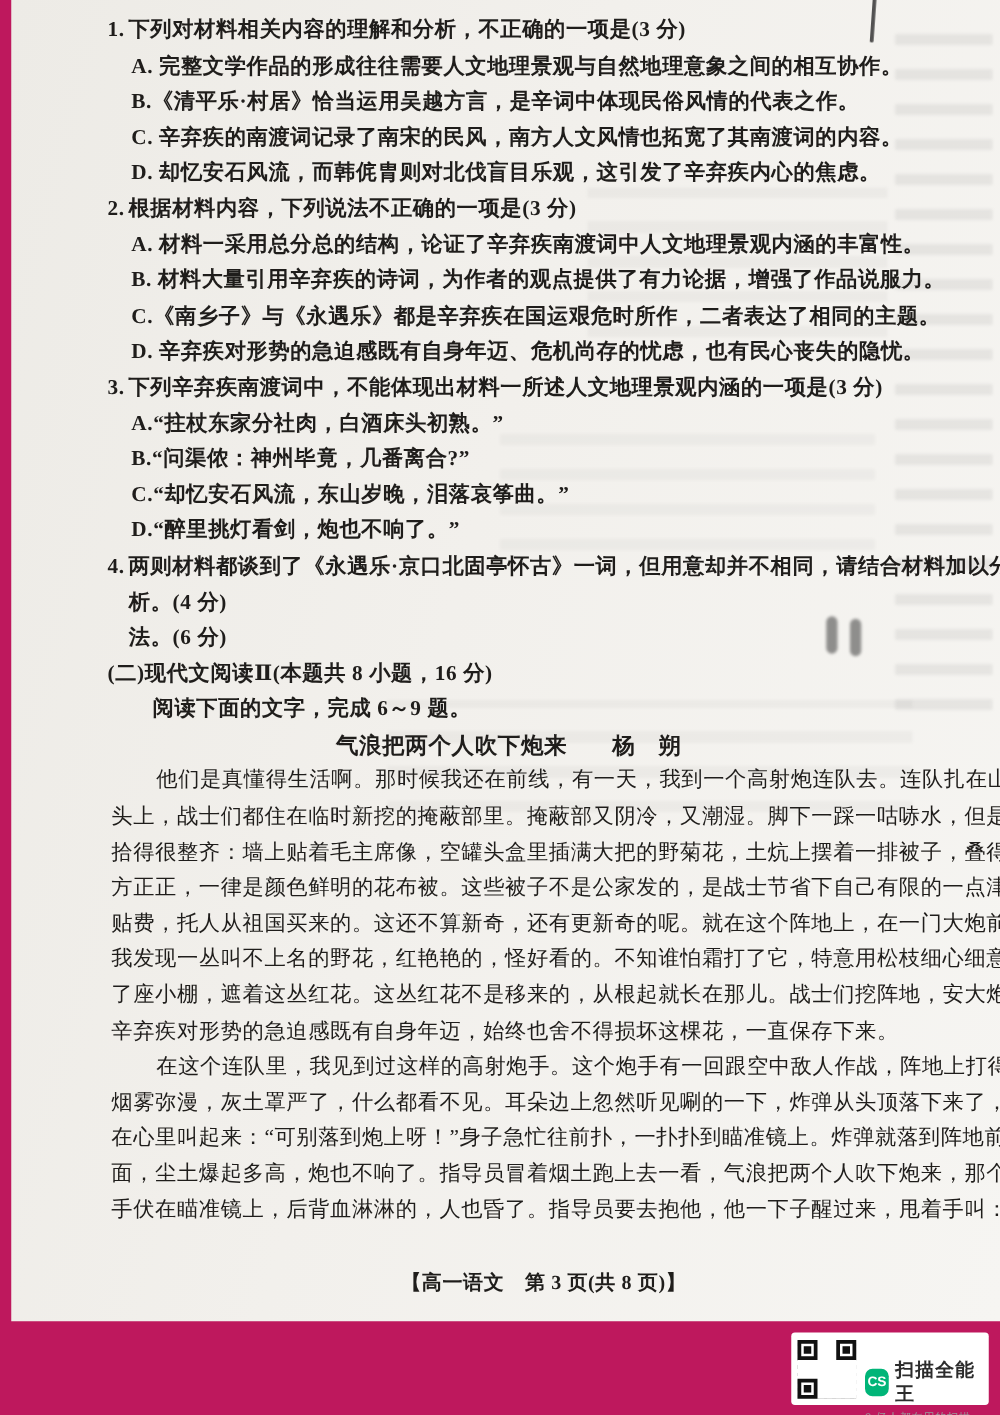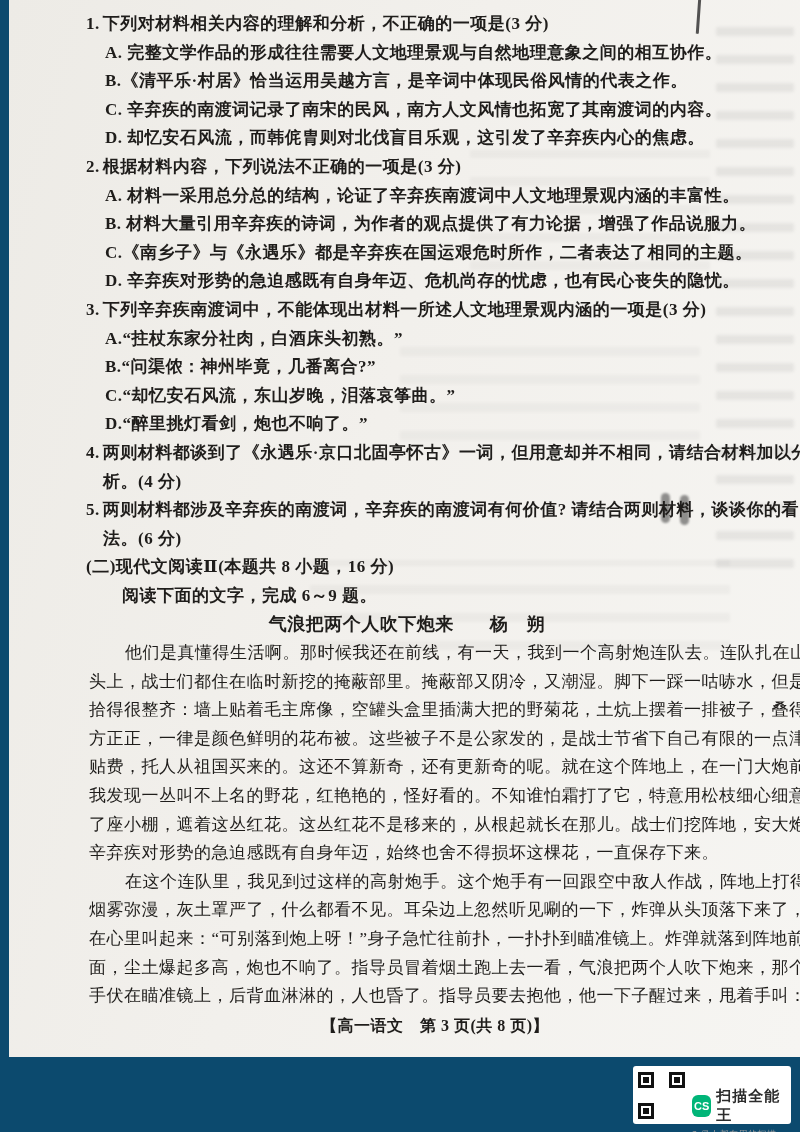--- a/index.html
+++ b/index.html
@@ -1,16 +1,16 @@
 <!DOCTYPE html>
 <html><head>
 <meta charset="utf-8">
 <style>
   html,body{margin:0;padding:0;background:#000;}
-  .stage{position:relative;width:800px;height:1132px;background:#0c4a6e;overflow:hidden;
+  .stage{position:relative;width:800px;height:1132px;background:#be185d;overflow:hidden;
          font-family:"Liberation Serif","DejaVu Serif",serif;color:#1f1d1b;}
   .paper{position:absolute;left:9px;top:0;width:791px;height:1057px;
          background:linear-gradient(105deg,#edebe6 0%,#f2f0ec 45%,#f6f5f2 100%);}
   .content{position:absolute;left:77px;top:10px;right:72px;}
   .ln{height:28.6px;line-height:28.6px;white-space:nowrap;font-size:17px;letter-spacing:.5px;
       font-weight:600;}
   .qnum{margin-right:3px;}
   .opt{padding-left:19px;}
   .cont{padding-left:17px;}
   .pass{font-weight:500;padding-left:3px;}
@@ -84,21 +84,20 @@
 
       <div class="ln"><span class="qnum">3.</span><span>下列辛弃疾南渡词中，不能体现出材料一所述人文地理景观内涵的一项是(3 分)</span></div>
       <div class="ln opt">A.“拄杖东家分社肉，白酒床头初熟。”</div>
       <div class="ln opt">B.“问渠侬：神州毕竟，几番离合?”</div>
       <div class="ln opt">C.“却忆安石风流，东山岁晚，泪落哀筝曲。”</div>
       <div class="ln opt">D.“醉里挑灯看剑，炮也不响了。”</div>
 
       <div class="ln"><span class="qnum">4.</span><span>两则材料都谈到了《永遇乐·京口北固亭怀古》一词，但用意却并不相同，请结合材料加以分</span></div>
       <div class="ln cont">析。(4 分)</div>
 
-      <div class="ln"><span class="qnum">5.</span><span>两则材料都涉及辛弃疾的南渡词，辛弃疾的南渡词有何价值? 请结合两则材料，谈谈你的看</span></div>
       <div class="ln cont">法。(6 分)</div>
 
       <div class="ln">(二)现代文阅读Ⅱ(本题共 8 小题，16 分)</div>
       <div class="ln instr">阅读下面的文字，完成 6～9 题。</div>
 
       <div class="ln title-line"><span class="t">气浪把两个人吹下炮来</span><span class="a">杨　朔</span></div>
 
       <div class="ln pass ind">他们是真懂得生活啊。那时候我还在前线，有一天，我到一个高射炮连队去。连队扎在山</div>
       <div class="ln pass">头上，战士们都住在临时新挖的掩蔽部里。掩蔽部又阴冷，又潮湿。脚下一踩一咕哧水，但是收</div>
       <div class="ln pass">拾得很整齐：墙上贴着毛主席像，空罐头盒里插满大把的野菊花，土炕上摆着一排被子，叠得方</div>

